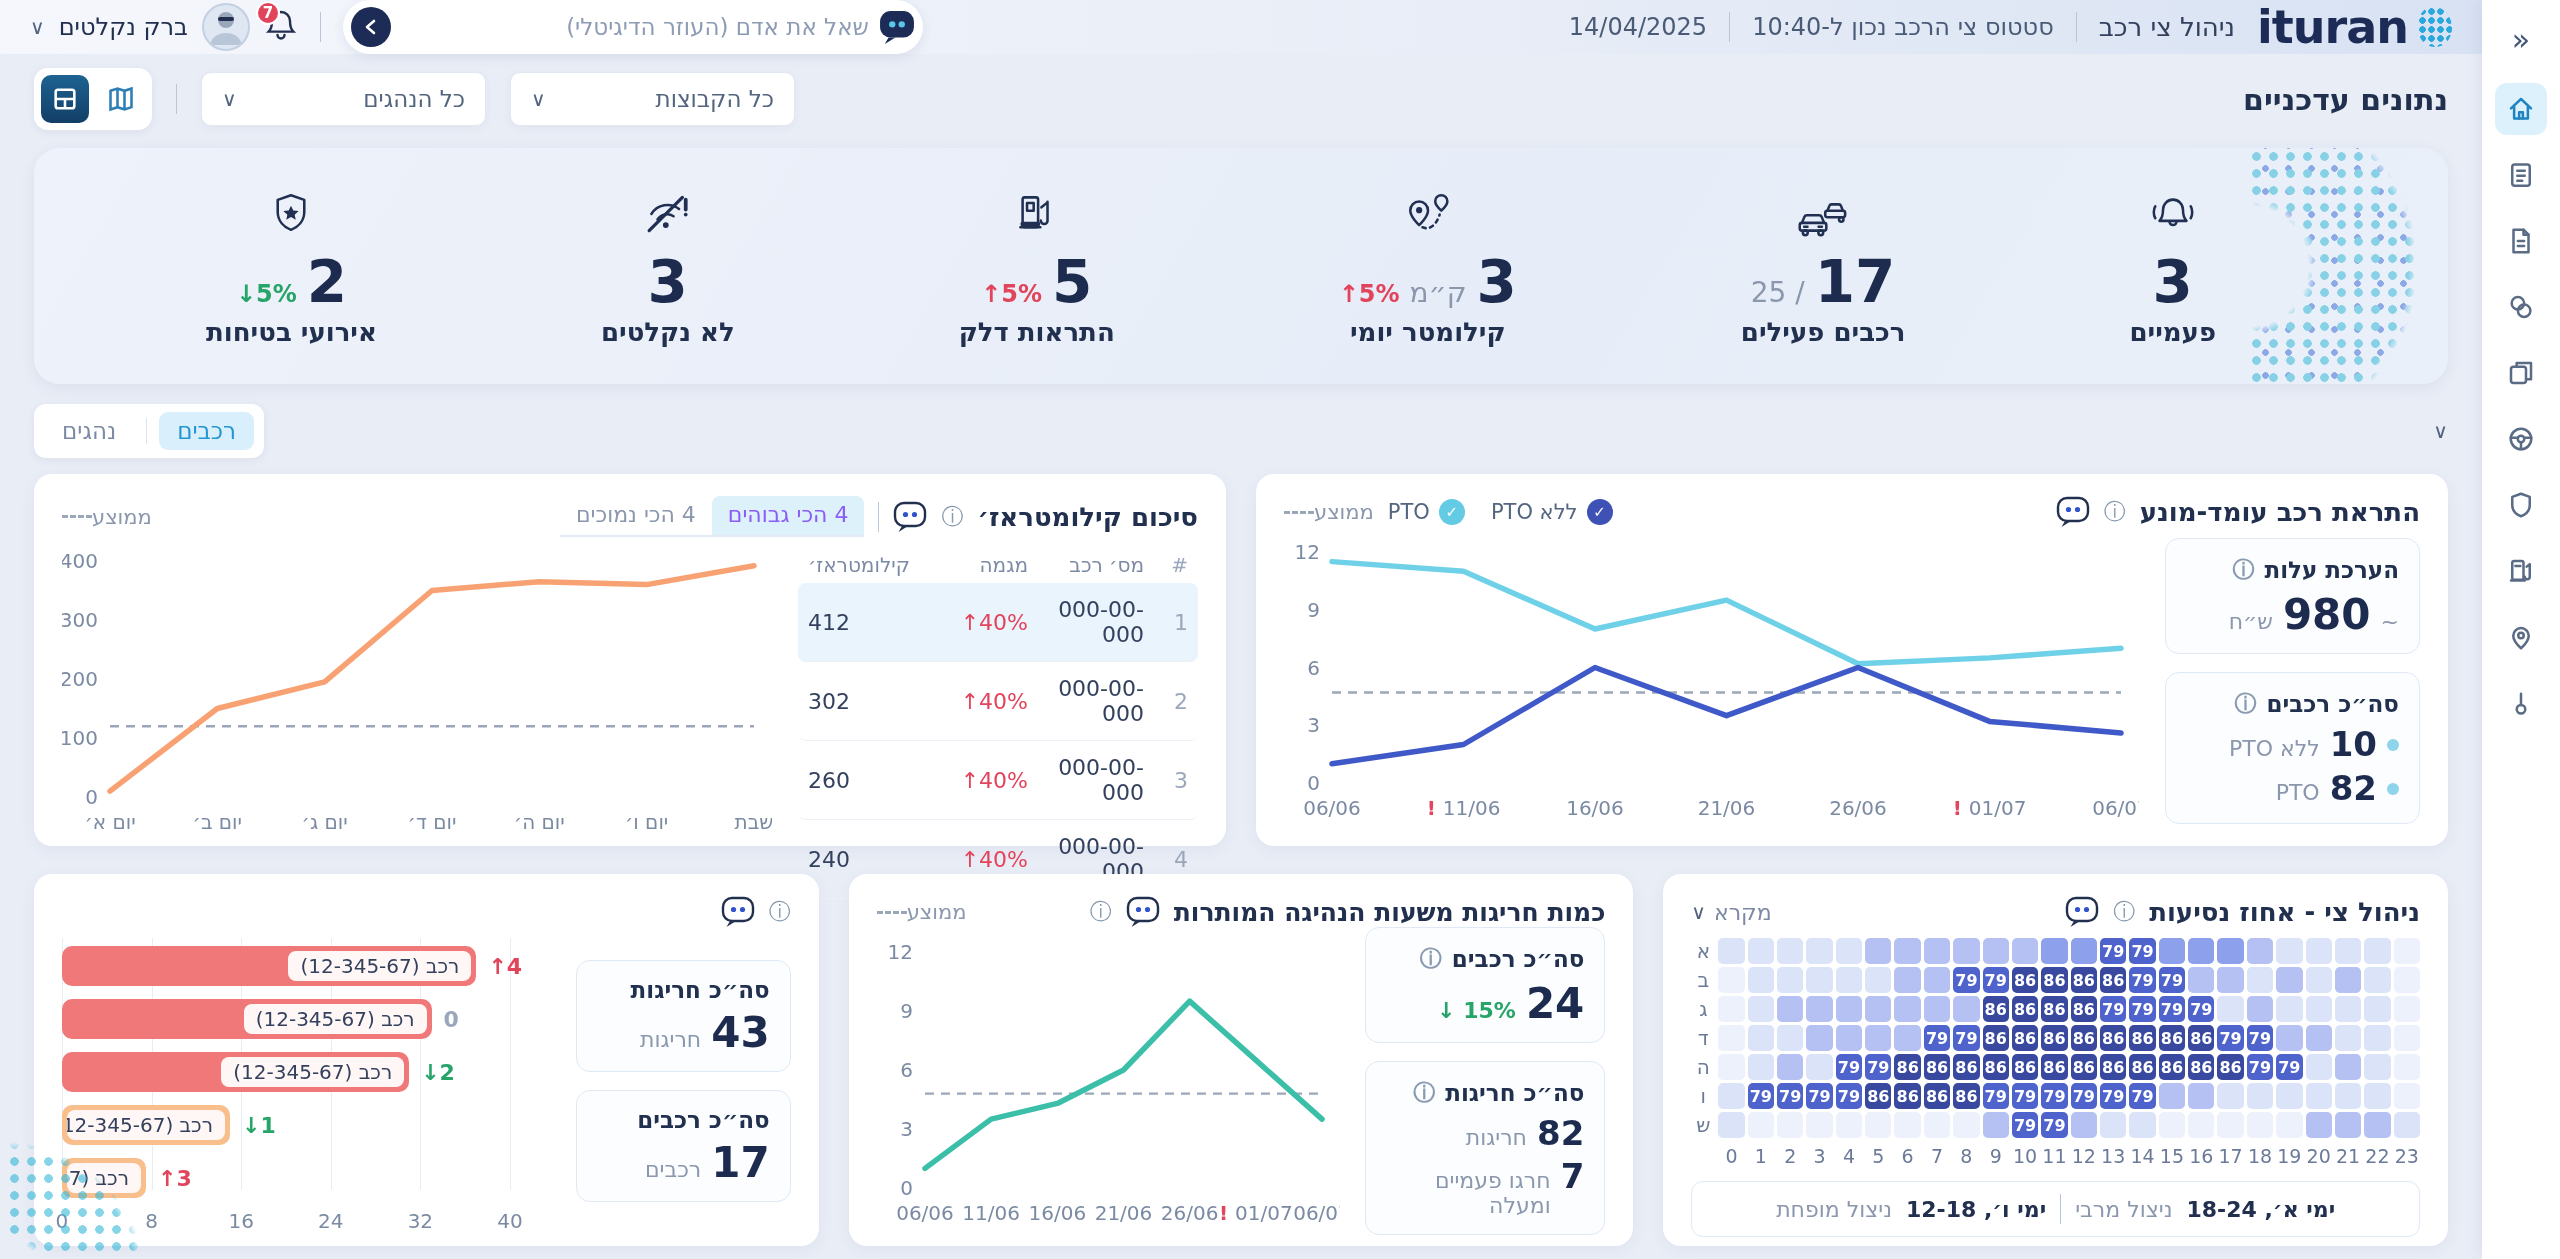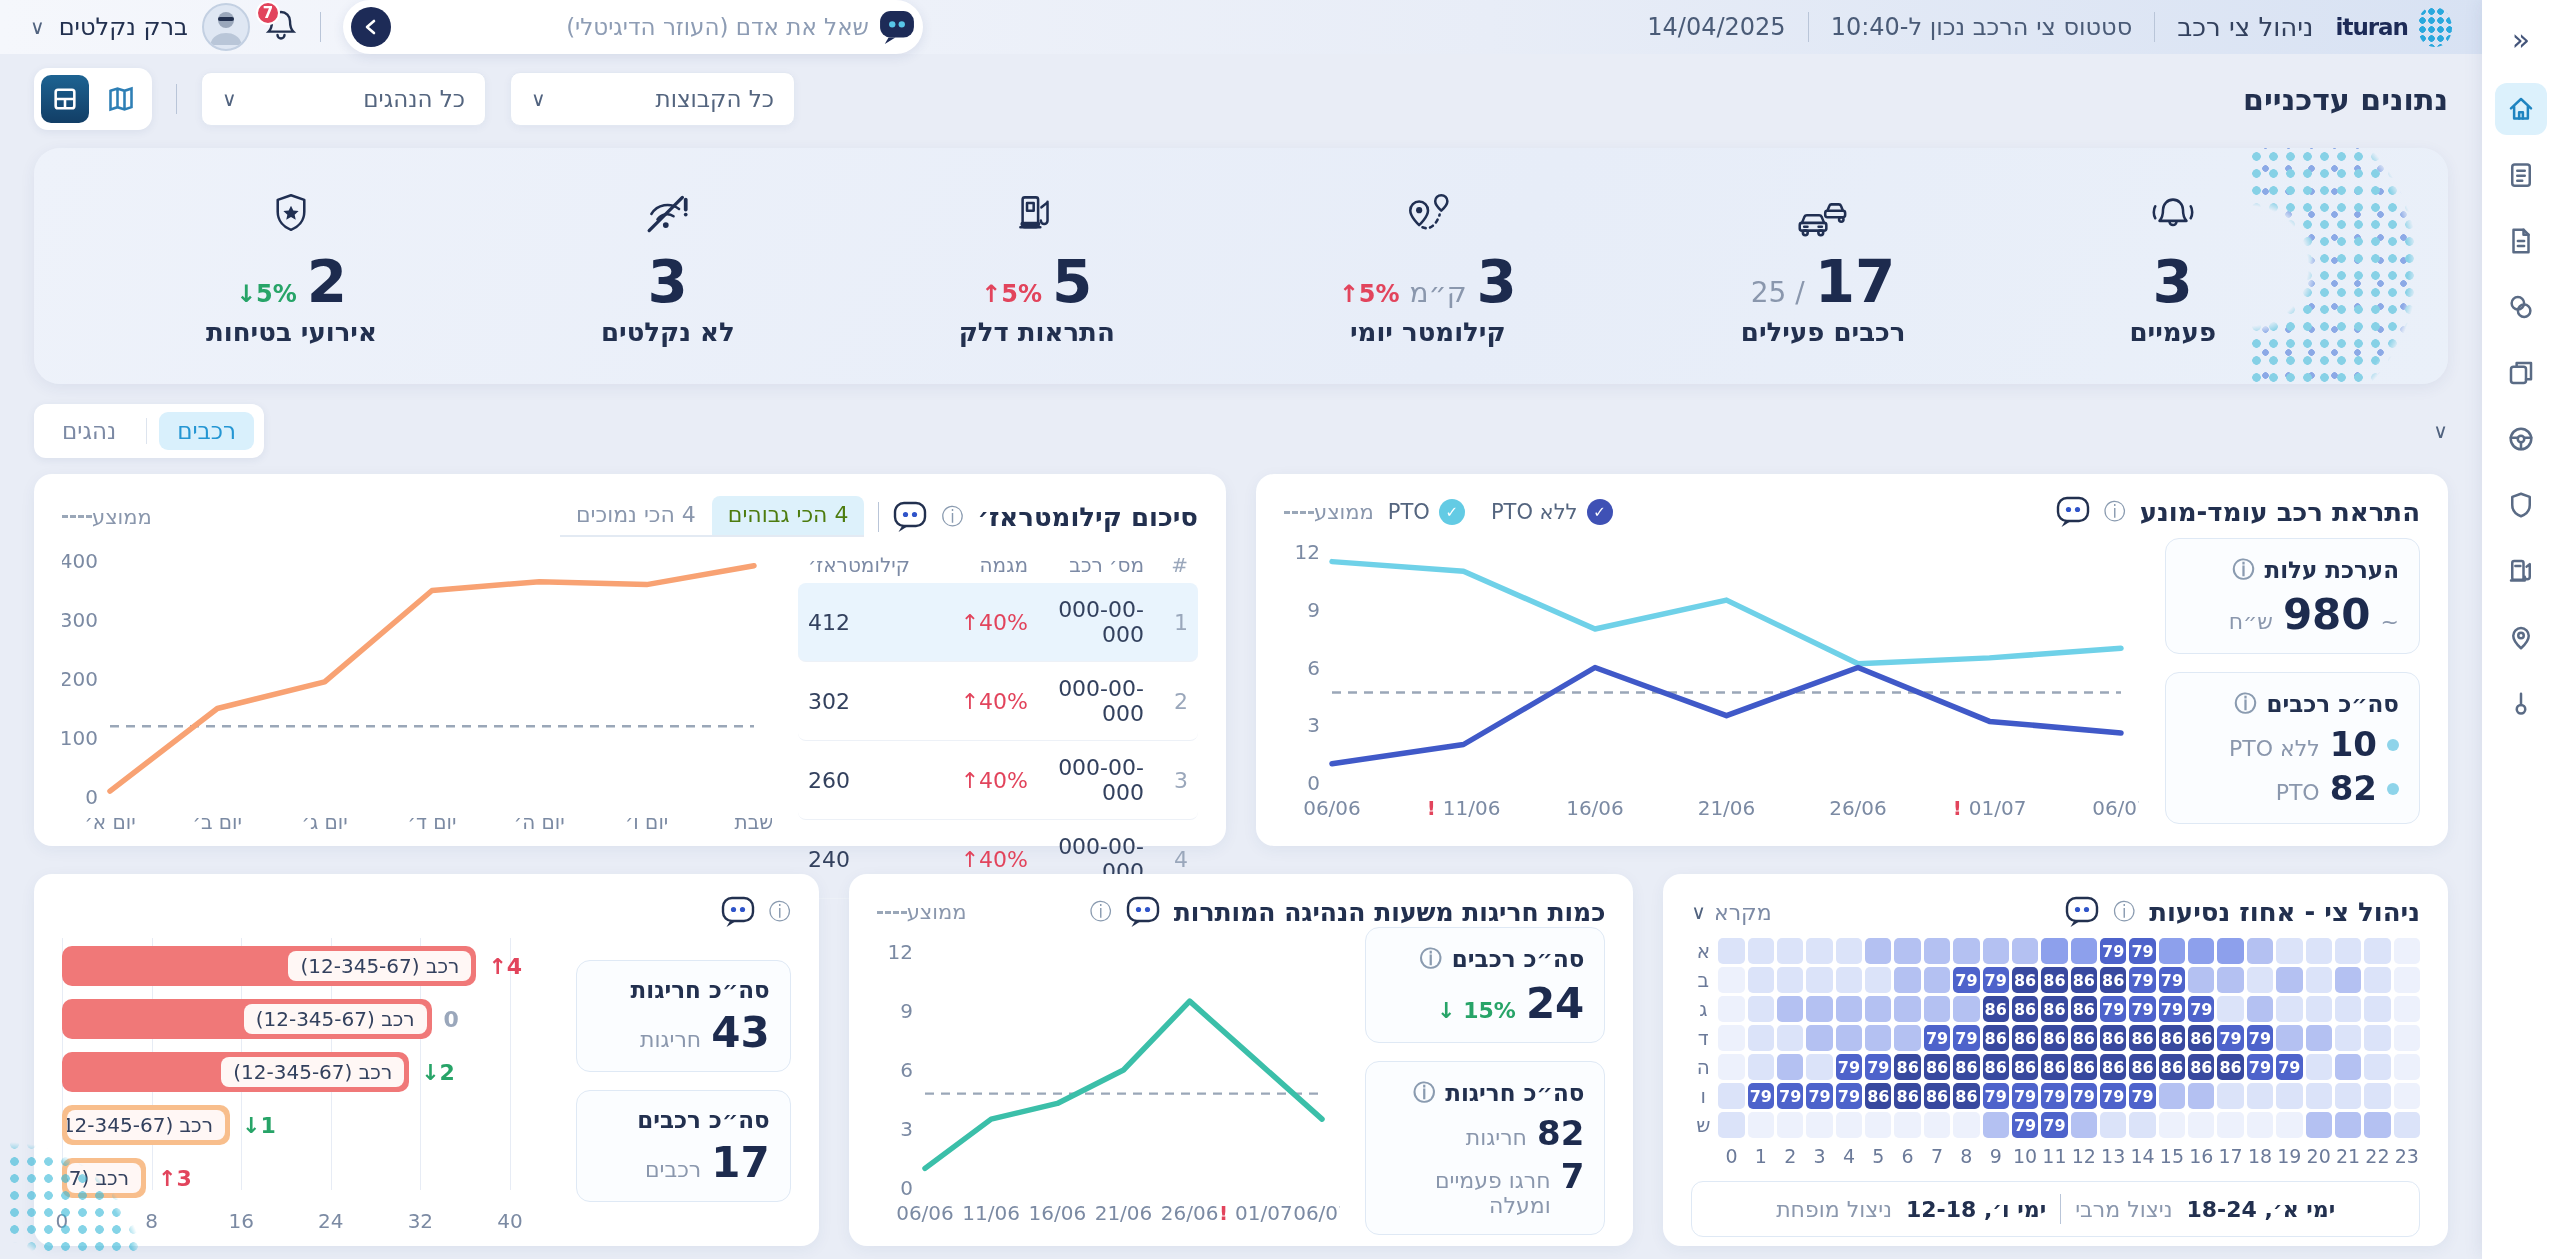--- a/index.html
+++ b/index.html
@@ -10,21 +10,21 @@
   .collapse-btn{margin:22px 0 26px;background:none;border:none;color:#44557a;font-size:30px;cursor:pointer;}
   .side-nav{display:flex;flex-direction:column;gap:14px;align-items:center;}
   .side-btn{width:52px;height:52px;border:none;background:transparent;border-radius:12px;color:#5a6b85;display:flex;align-items:center;justify-content:center;cursor:pointer;}
   .side-btn svg{width:30px;height:30px;stroke:currentColor;fill:none;stroke-width:2;stroke-linecap:round;stroke-linejoin:round;}
   .side-btn.active{background:#dcf1fc;color:#1f84c0;}
   
   .main{flex:1;display:flex;flex-direction:column;min-width:0;}
   .topbar{height:74px;display:flex;align-items:center;gap:22px;padding:0 30px;background:linear-gradient(to left,#d8e2f3 0%,#e8edf7 40%,#f5f7fc 100%);}
   .brand{display:flex;align-items:center;gap:10px;}
   .brand-dots{width:34px;height:40px;background:radial-gradient(circle,#29a8dd 3px,transparent 3.6px);background-size:9px 9px;border-radius:45% 55% 50% 50%;}
-  .brand-name{font-size:23px;font-weight:bold;color:#1d2b57;letter-spacing:-1px;}
+  .brand-name{font-size:46px;font-weight:bold;color:#1d2b57;letter-spacing:-1px;}
   .app-title{font-size:26px;color:#33415e;}
   .vsep{width:1px;height:30px;background:#b9c5d8;}
   .status-text,.date-text{font-size:24px;color:#4a5b77;}
   .spacer{flex:1;}
   .ask-pill{width:580px;height:54px;background:#fff;border-radius:30px;box-shadow:0 3px 12px rgba(40,60,120,.10);display:flex;align-items:center;padding:0 8px 0 8px;gap:10px;}
   .ask-pill input{flex:1;border:none;outline:none;font-size:23px;color:#33415e;background:transparent;text-align:right;}
   .ask-pill input::placeholder{color:#8d9cb4;}
   .send-btn{width:40px;height:40px;border-radius:50%;border:none;background:#1d2b57;color:#fff;display:flex;align-items:center;justify-content:center;cursor:pointer;}
   .user-group{display:flex;align-items:center;gap:14px;}
   .bell-wrap{position:relative;cursor:pointer;}
@@ -64,21 +64,21 @@
   .cards-row{display:flex;gap:30px;margin-bottom:28px;}
   .card{background:#fff;border-radius:18px;box-shadow:0 4px 16px rgba(40,60,120,.06);padding:22px 28px;display:flex;flex-direction:column;min-width:0;}
   .card-head{display:flex;align-items:center;gap:14px;margin-bottom:10px;}
   .card-title{font-size:26px;font-weight:bold;color:#22304f;white-space:nowrap;}
   .info{color:#8a9bb0;font-size:22px;cursor:pointer;}
   .bot-icon{cursor:pointer;display:flex;}
   .avg-lbl{display:flex;align-items:center;gap:0;color:#8a97ad;font-size:21px;}
   .dashes{width:30px;border-top:3px dashed #9aa7b8;}
   .tabs{display:flex;border-bottom:2px solid #e3eaf3;}
   .tab{font-size:22px;padding:6px 16px 8px;cursor:pointer;color:#8a97ad;border-radius:8px 8px 0 0;white-space:nowrap;}
-  .tab.active{background:#ddf1fb;color:#4d7c0f;}
+  .tab.active{background:#ddf1fb;color:#8b5cf6;}
   .card-body{flex:1;display:flex;gap:26px;min-height:0;}
   .chart-host{flex:1;direction:ltr;min-width:0;position:relative;}
   
   .km-table{width:400px;flex:none;font-size:22px;}
   .km-table .trow{display:flex;align-items:center;padding:14px 10px;border-bottom:1px solid #edf1f7;color:#33415e;border-radius:8px;}
   .km-table .thead{color:#7c8aa5;font-size:20px;border-bottom:none;padding:6px 10px;}
   .km-table .c-rank{width:44px;color:#9aa7bb;}
   .km-table .c-plate{flex:1;}
   .km-table .c-trend{width:110px;color:#e2445c;direction:ltr;text-align:right;}
   .km-table .thead .c-trend{color:#7c8aa5;}

